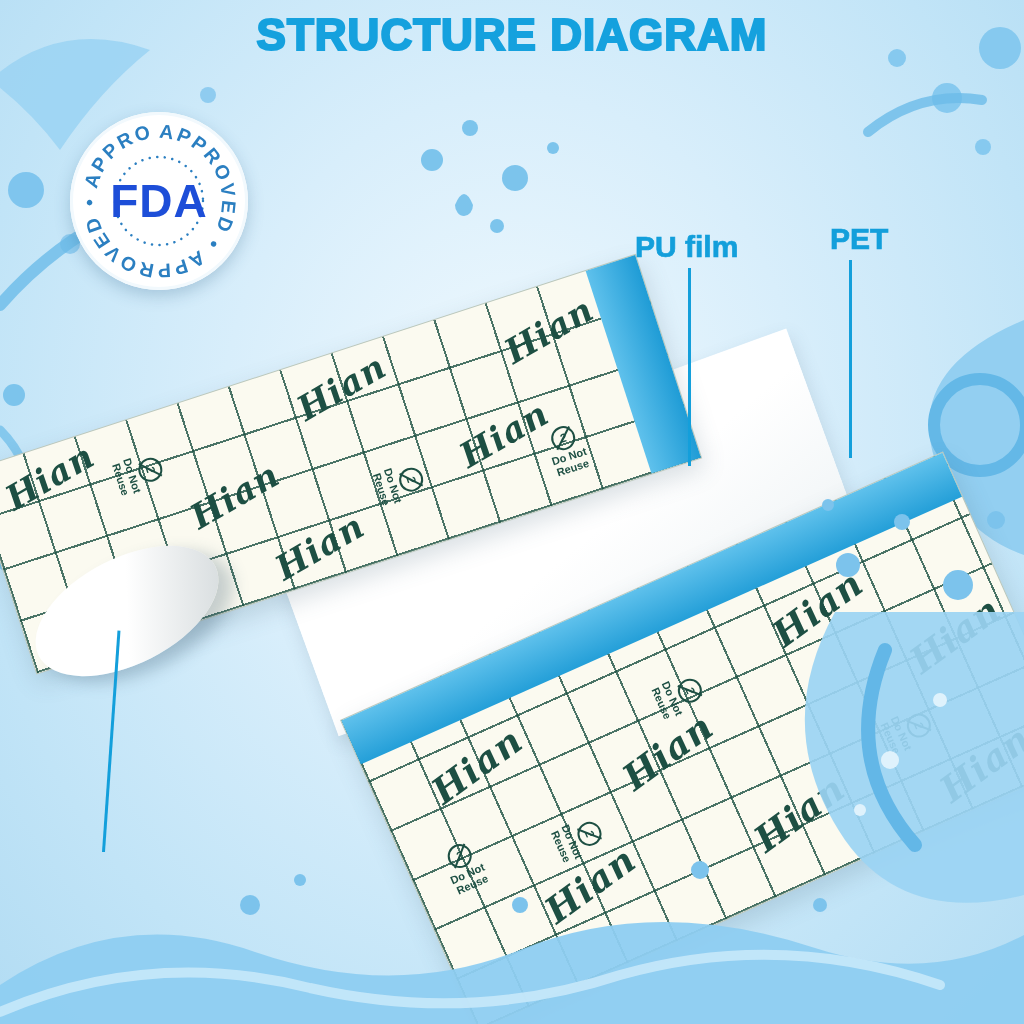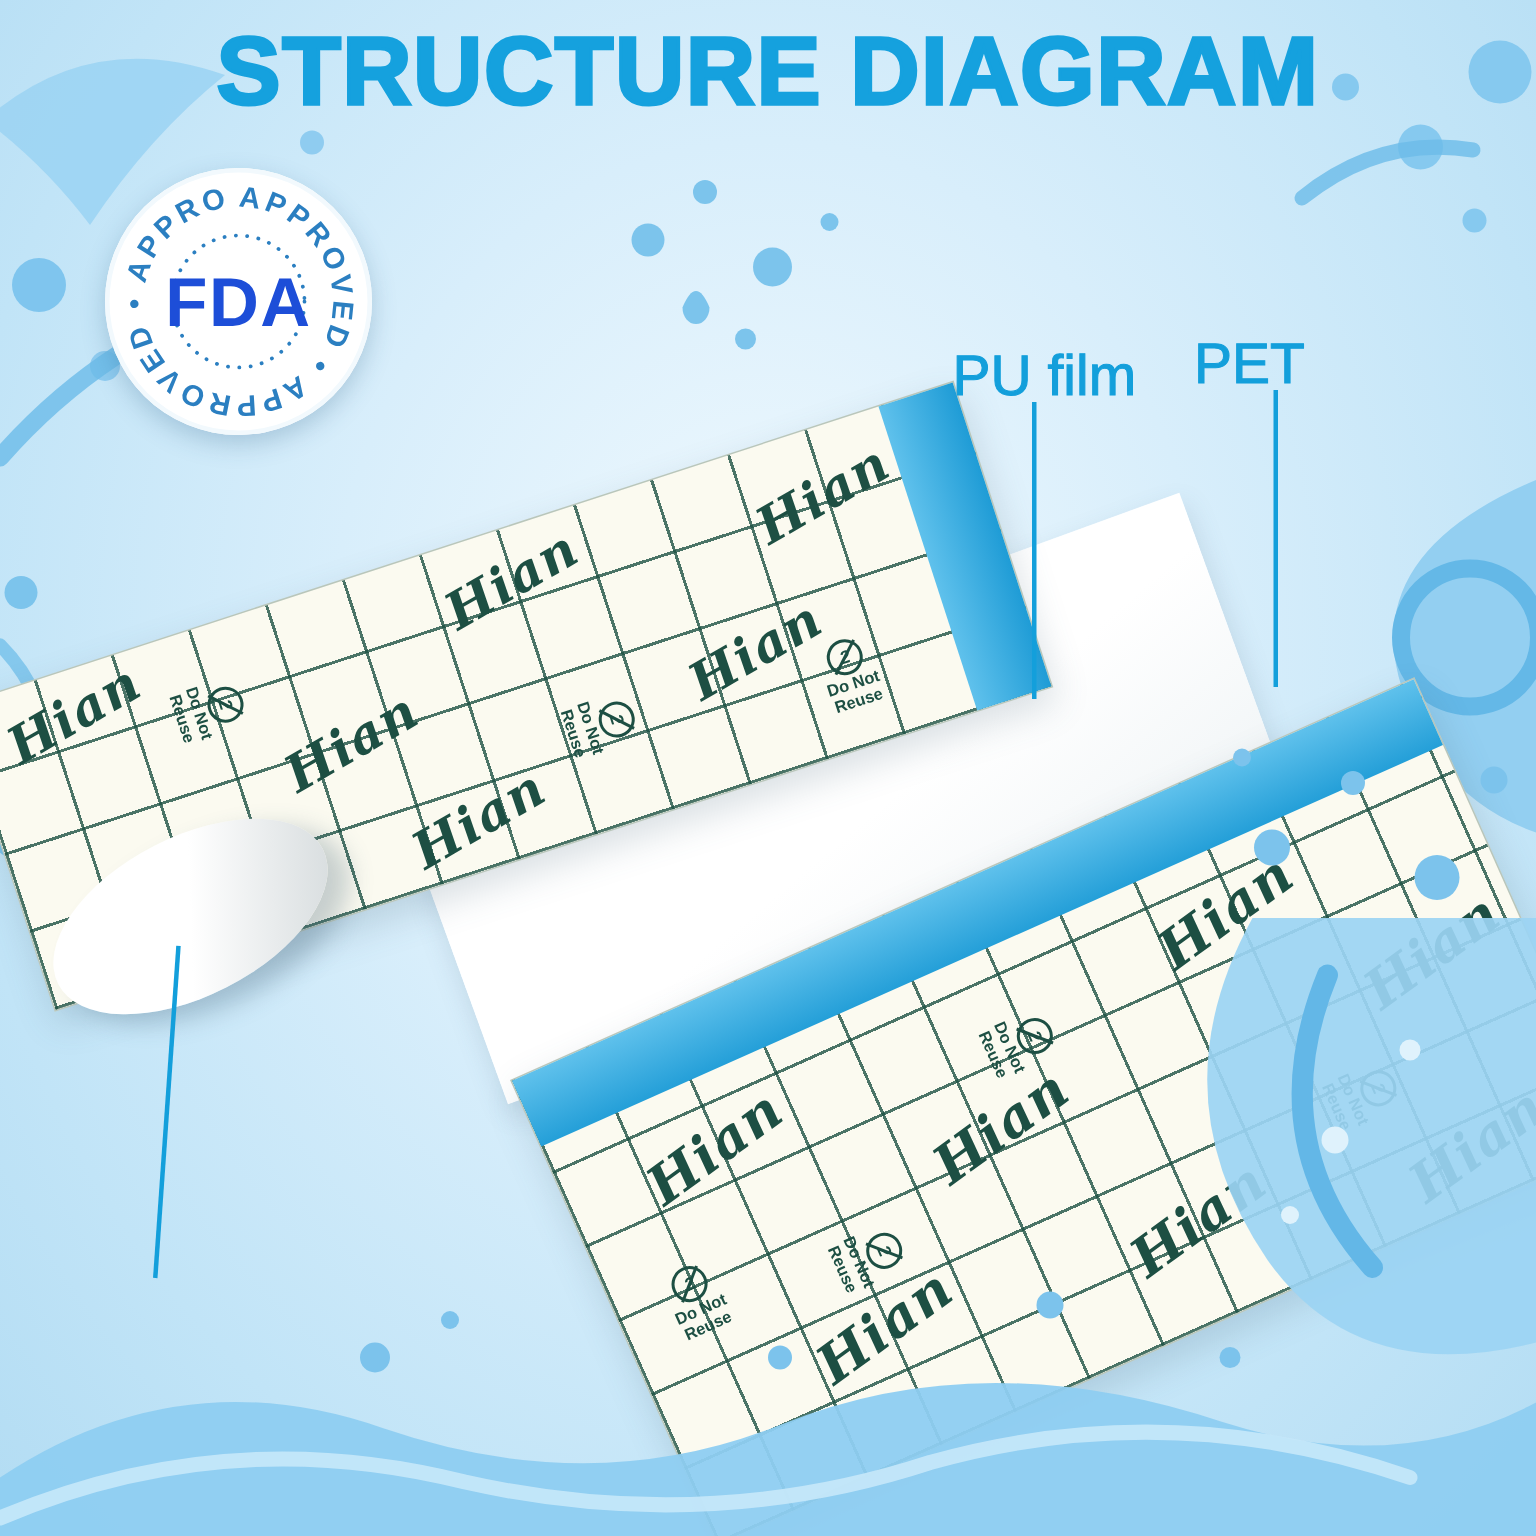--- a/index.html
+++ b/index.html
@@ -5,21 +5,21 @@
   *{margin:0;padding:0;box-sizing:border-box}
   html,body{width:1024px;height:1024px;font-family:"Liberation Sans",sans-serif}
   .stage{position:relative;width:1024px;height:1024px;overflow:hidden;
     background:radial-gradient(ellipse at 50% 42%, #f0f9fe 0%, #d8eefb 40%, #c1e4f7 75%, #b2dcf3 100%);}
   svg.splash{position:absolute;left:0;top:0;width:1024px;height:1024px;pointer-events:none}
   .splash-back{z-index:1}
   .splash-front{z-index:6}
 
   
   .title{position:absolute;top:10px;left:0;width:100%;text-align:center;z-index:8;
-    font-size:64px;font-weight:700;color:#15a1de;letter-spacing:1px;
+    font-size:44px;font-weight:700;color:#15a1de;letter-spacing:1px;
     -webkit-text-stroke:2.2px #15a1de}
 
   
   .badge{position:absolute;left:70px;top:112px;width:178px;height:178px;border-radius:50%;
     background:#ffffff;box-shadow:0 6px 16px rgba(40,90,130,.25), inset 0 0 0 3px #f2f9fd;z-index:9}
   .badge svg{position:absolute;inset:0;width:100%;height:100%}
   .badge-center{position:absolute;inset:0;display:flex;align-items:center;justify-content:center;
     font-size:46px;font-weight:700;color:#1d4ed8;letter-spacing:1px}
 
   
@@ -57,28 +57,28 @@
   .dnr-text{font-size:11px;font-weight:bold;line-height:1.05;text-align:center}
   .dnr-text b{display:block}
 
   
   .curl{position:absolute;left:28px;top:558px;width:198px;height:106px;z-index:5;
     border-radius:50%;transform:rotate(-27deg);
     background:linear-gradient(115deg,#ffffff 50%,#d2d8da 100%);
     box-shadow:10px 12px 16px rgba(60,95,115,.28)}
 
   
-  .callout-label{position:absolute;z-index:8;color:#139fdb;font-weight:400;font-size:38px;
+  .callout-label{position:absolute;z-index:8;color:#139fdb;font-weight:700;font-size:30px;
     -webkit-text-stroke:.7px #139fdb;white-space:nowrap}
   .callout-line{position:absolute;z-index:8;width:3px;background:#139fdb}
   .line-pu{left:688px;top:268px;height:198px}
   .line-pet{left:849px;top:260px;height:198px}
   .line-release{left:102px;top:630px;height:222px;transform:rotate(4deg);transform-origin:bottom center}
   .label-pu{left:635px;top:230px}
-  .label-pet{left:796px;top:222px}
+  .label-pet{left:830px;top:222px}
   .label-release{left:25px;top:852px}
 </style>
 </head>
 <body>
 
 <div class="stage">
 
   <svg class="splash splash-back" viewBox="0 0 1024 1024">
     <g>
       <path d="M-10,80 Q60,18 150,50 Q100,90 60,150 Q30,110 -10,80 Z" fill="#9cd4f3" opacity=".9"></path>

